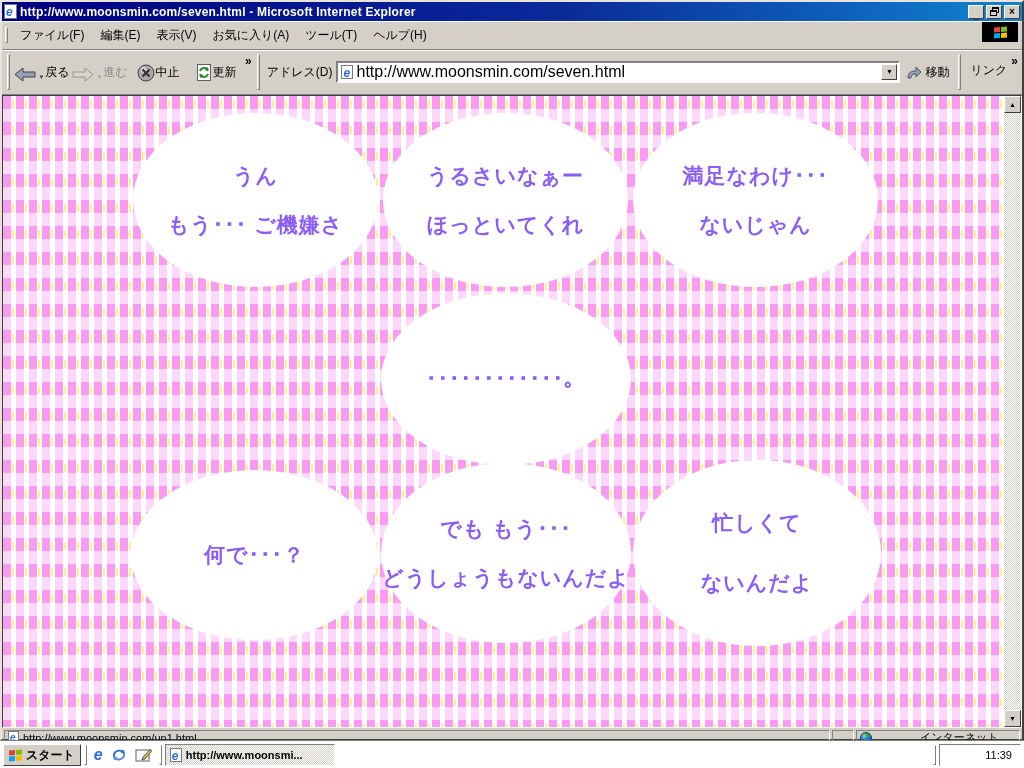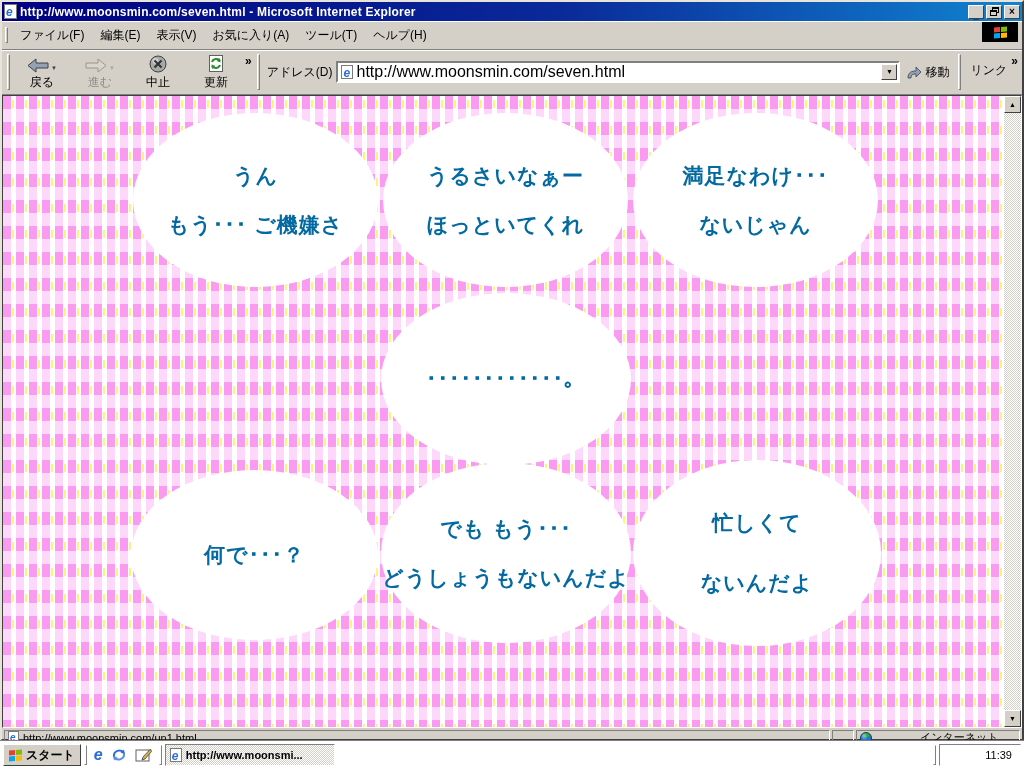--- a/index.html
+++ b/index.html
@@ -38,21 +38,21 @@
               display:flex; align-items:center; justify-content:center; }
   .winflag { display:grid; grid-template-columns:6px 6px; grid-template-rows:5px 5px; gap:1px; transform:skewY(-4deg); }
   .winflag i { display:block; }
   .winflag .f1{background:#e34234;} .winflag .f2{background:#81bc06;}
   .winflag .f3{background:#05a6f0;} .winflag .f4{background:#ffba08;}
 
   
   .toolbar { height:45px; display:flex; align-items:center; padding:2px 2px;
              border-bottom:1px solid #808080; box-shadow:0 1px 0 #ffffff inset; }
   .toolbar .grip { height:36px; margin:0 3px; }
-  .tb-btn { width:58px; height:40px; display:flex; flex-direction:column; align-items:center; justify-content:center;
+  .tb-btn { width:58px; height:40px; display:flex; flex-direction:row; align-items:center; justify-content:center;
             font-size:12px; color:#000; background:transparent; border:1px solid transparent; gap:1px; white-space:nowrap; }
   .tb-btn .iconrow { display:flex; align-items:flex-end; gap:2px; height:19px; }
   .tb-btn.disabled { color:#8a8a8a; }
   .caret { font-size:6px; color:#404040; line-height:10px; }
   .tb-btn.disabled .caret { color:#a8a8a8; }
   .chevron { font-size:12px; font-weight:bold; color:#000; align-self:flex-start; margin:2px 2px 0 0; }
 
   .addr-label { font-size:12px; white-space:nowrap; margin:0 4px 0 4px; }
   .addr-box { flex:1; height:22px; background:#fff; display:flex; align-items:center; gap:3px; padding:1px 1px 1px 3px;
               border:2px solid; border-color:#808080 #ffffff #ffffff #808080; min-width:0; }
@@ -70,21 +70,21 @@
   .pagebg { position:absolute; left:0; top:0; right:17px; bottom:0; overflow:hidden;
             background-color:#ffffff;
             background-image:
               conic-gradient(from 0deg at 2px 8px, transparent 0 270deg, #fff27d 270deg 360deg),
               conic-gradient(from 0deg at 8px 13px, transparent 0 270deg, #fa9af0 270deg 360deg),
               linear-gradient(90deg, #fed8fa 0 8px, transparent 8px);
             background-size:13px 26px;
             background-position:9px 4px, 0 0, 0 0; }
   .bubble { position:absolute; background:#ffffff; border-radius:50%;
             display:flex; flex-direction:column; align-items:center; justify-content:center; gap:21px; }
-  .bubble .line { color:#0369a1; font-weight:bold; font-size:21px; letter-spacing:1px; white-space:nowrap; }
+  .bubble .line { color:#8b5cf6; font-weight:bold; font-size:21px; letter-spacing:1px; white-space:nowrap; }
 
   
   .scrollbar { position:absolute; right:0; top:0; bottom:0; width:17px;
                background-image:conic-gradient(#ffffff 0 25%, #d4d0c8 0 50%, #ffffff 0 75%, #d4d0c8 0);
                background-size:2px 2px; display:flex; flex-direction:column; justify-content:space-between; }
   .sb-btn { width:17px; height:17px; display:flex; align-items:center; justify-content:center;
             font-size:7px; color:#000;
             border:1px solid; border-color:#ffffff #404040 #404040 #ffffff; background:#d4d0c8; }
 
   

